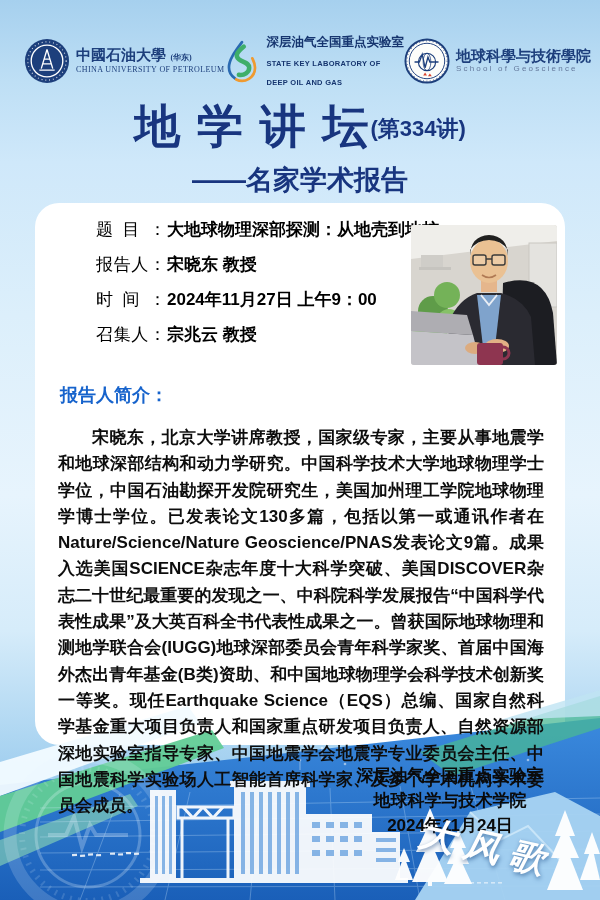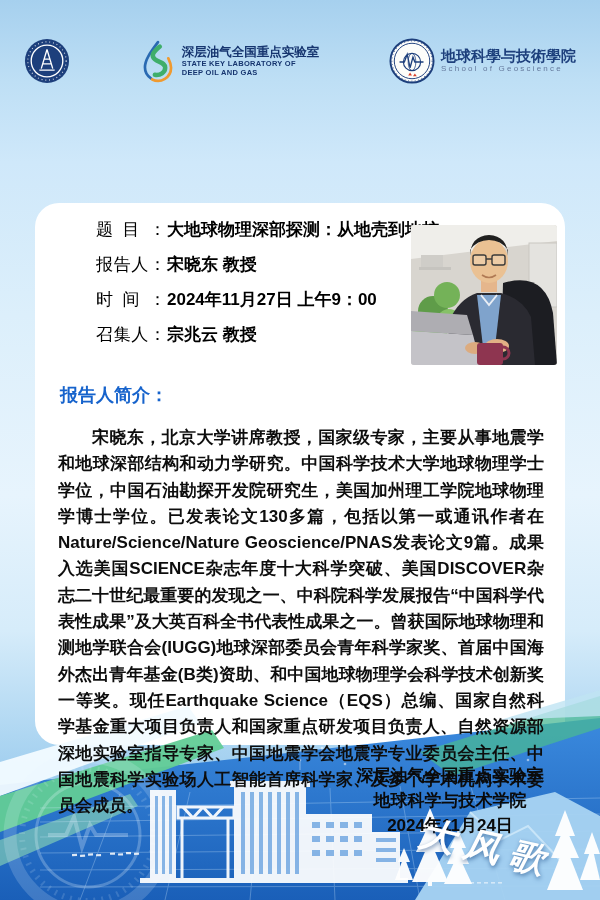--- a/index.html
+++ b/index.html
@@ -11,21 +11,21 @@
   }
   
   .logos{position:absolute;top:30px;left:24px;right:24px;height:62px;
          display:flex;justify-content:space-between;align-items:center;z-index:5;}
   .logo{display:flex;align-items:center;gap:6px;}
   .logo .txt{display:flex;flex-direction:column;line-height:1.05;}
   .logo1-title{font-family:"Liberation Serif",serif;font-weight:700;font-size:15px;color:#1d3f7c;white-space:nowrap;}
   .logo1-suffix{font-size:8px;font-weight:700;}
   .logo1-sub{font-family:"Liberation Serif",serif;font-size:8px;color:#1d3f7c;letter-spacing:.4px;margin-top:2px;white-space:nowrap;}
   .logo2-title{font-weight:700;font-size:12.5px;color:#16356f;white-space:nowrap;}
-  .logo2-sub{font-size:7.5px;font-weight:700;color:#16356f;letter-spacing:.3px;margin-top:1px;white-space:nowrap;}
+  .logo2-sub{font-size:7.5px;font-weight:700;color:#16356f;letter-spacing:.3px;margin-top:11px;white-space:nowrap;}
   .logo3-title{font-family:"Liberation Serif",serif;font-weight:700;font-size:15px;color:#1d3f7c;white-space:nowrap;}
   .logo3-sub{font-size:8px;color:#64799c;letter-spacing:2.2px;margin-top:0;white-space:nowrap;}
   
   .title-wrap{position:absolute;top:96px;left:0;width:100%;text-align:center;z-index:5;color:#18357f;}
   .title-main{font-size:46px;font-weight:900;letter-spacing:2px;white-space:nowrap;}
   .title-issue{font-size:22px;font-weight:900;vertical-align:6px;}
   .title-sub{font-size:27px;font-weight:900;margin-top:4px;}
   
   .card{position:absolute;left:35px;top:203px;width:530px;height:542px;
         background:#ffffff;border-radius:24px;z-index:1;}
@@ -56,20 +56,27 @@
 <div class="poster">
 
   <div class="logos">
     <div class="logo">
       <svg width="46" height="46" viewBox="0 0 48 48">
         <circle cx="24" cy="24" r="23" fill="#1d3f7c"></circle>
         <circle cx="24" cy="24" r="16.5" fill="none" stroke="#ffffff" stroke-width="1.4"></circle>
         <circle cx="24" cy="24" r="20" fill="none" stroke="#ffffff" stroke-width="1.2" stroke-dasharray="1,3" opacity=".8"></circle>
         <path d="M24,12 L18,32 M24,12 L30,32 M19.5,27 h9 M21,22 h6 M16,33.5 h16" stroke="#ffffff" stroke-width="1.4" fill="none"></path>
       </svg>
+      <div class="txt">
+        <div>
+          <span class="logo1-title">中國石油大學</span>
+          <span class="logo1-title logo1-suffix">(华东)</span>
+        </div>
+        <div class="logo1-sub">CHINA UNIVERSITY OF PETROLEUM</div>
+      </div>
     </div>
 
     <div class="logo">
       <svg width="36" height="46" viewBox="0 0 40 48">
         <path d="M20,3 C11,15 5.5,23 5.5,31 a14.5,14.5 0 0 0 7,12.5" stroke="#2a6ab2" stroke-width="3" fill="none" stroke-linecap="round"></path>
         <path d="M13.5,44.5 a14.5,14.5 0 0 0 21,-13 c0,-3 -1,-6.5 -3,-10.5" stroke="#ef9a30" stroke-width="3" fill="none" stroke-linecap="round"></path>
         <path d="M22,8 c-8,6.5 -10,10.5 -5.5,14 c4.5,3.7 11.5,3.6 11.5,9.5 c0,5 -5.5,8.8 -11.5,7.8" stroke="#3fae6a" stroke-width="5" fill="none" stroke-linecap="round"></path>
       </svg>
       <div class="txt">
         <div class="logo2-title">深层油气全国重点实验室</div>
@@ -88,20 +95,26 @@
         <path d="M11,25 h5 l3,-8 3,14 3,-11 2,5 h9" stroke="#1d3f7c" stroke-width="1.4" fill="none"></path>
         <path d="M20,39 l2,-3 2,3 z M25,40 l2,-3 2,3 z" fill="#d8432c"></path>
       </svg>
       <div class="txt">
         <div class="logo3-title">地球科學与技術學院</div>
         <div class="logo3-sub">School of Geoscience</div>
       </div>
     </div>
   </div>
 
+  <div class="title-wrap">
+    <div>
+      <span class="title-main">地 学 讲 坛</span><span class="title-issue">(第334讲)</span>
+    </div>
+    <div class="title-sub">——名家学术报告</div>
+  </div>
 
   <div class="card"></div>
 
   <div class="details">
     <div class="detail-row">
       <span class="detail-label">题目：</span><span class="detail-value">大地球物理深部探测：从地壳到地核</span>
     </div>
     <div class="detail-row">
       <span class="detail-label">报告人：</span><span class="detail-value">宋晓东 教授</span>
     </div>

